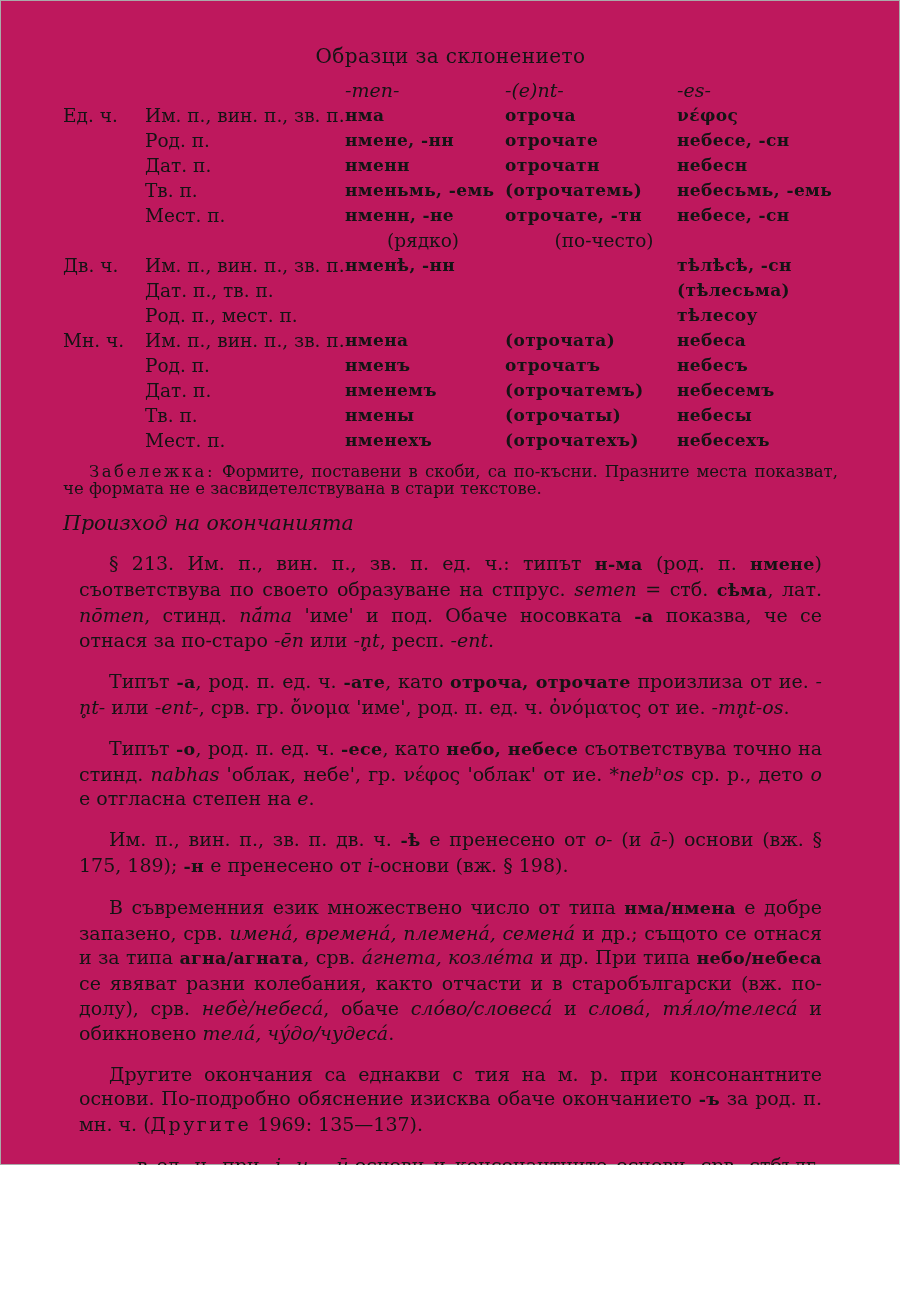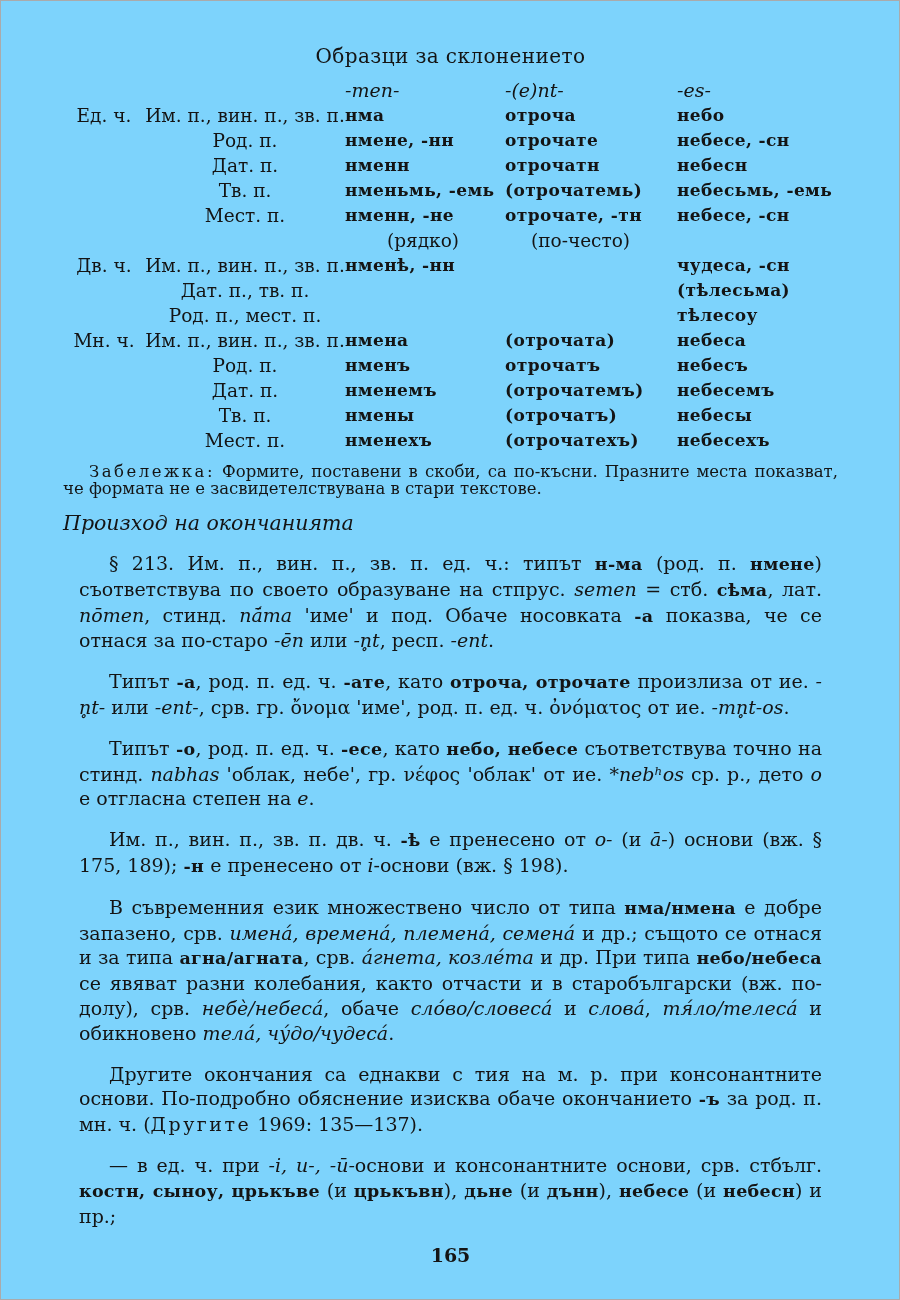--- a/index.html
+++ b/index.html
@@ -1,38 +1,38 @@
 <!DOCTYPE html>
 <html><head>
 <meta charset="utf-8">
 <style>
   html,body { margin:0; padding:0; background:#ffffff; }
   .page {
     position:relative;
-    width:900px; height:1300px;
-    background:#7dd3fc;
+    width:900px; height:1165px;
+    background:#be185d;
     box-shadow: inset 0 0 0 1px #aaaaaa;
     font-family:"DejaVu Serif","Liberation Serif",serif;
     color:#141414;
     overflow:hidden;
     box-sizing:border-box;
   }
   .content { padding:44px 62px 0 63px; }
 
   .tbl-title { text-align:center; font-size:20px; letter-spacing:0.4px; }
 
   .tbl { margin-top:10px; }
   .t-row { display:grid; grid-template-columns:82px 200px 160px 172px 1fr; line-height:25px; }
   .cell { white-space:nowrap; overflow:visible; }
-  .c-num, .c-case { font-size:18.5px;text-align:center; }
+  .c-num, .c-case { font-size:18.5px; }
   .ocs { font-weight:bold; font-size:17px; letter-spacing:0.4px; }
   .header .hdr { font-style:italic; font-size:19px; }
   .sub .cell { font-size:18.5px; }
   .sub .c-men { padding-left:42px; }
-  .sub .c-ent { padding-left:26px; }
+  .sub .c-ent { padding-left:26px;text-align:center; }
 
   .note { margin:10px 0 0 0; font-size:16.5px; line-height:17px; text-align:justify; text-indent:26px; }
 
   .section-title { text-align:left; font-style:italic; font-size:20.5px; margin:14px 0 10px 0; }
 
   .paras p { margin:16px; font-size:19px; line-height:24.8px; text-align:justify; text-indent:30px; }
 
   .s-n { }
   .s-o { font-weight:bold; font-size:0.92em; letter-spacing:0.3px; }
   .s-i { font-style:italic; }
@@ -55,21 +55,21 @@
         <div class="cell c-men hdr">-men-</div>
         <div class="cell c-ent hdr">-(e)nt-</div>
         <div class="cell c-es hdr">-es-</div>
       </div>
       <div>
           <div class="t-row">
             <div class="cell c-num">Ед. ч.</div>
             <div class="cell c-case">Им. п., вин. п., зв. п.</div>
             <div class="cell c-men ocs">нма</div>
             <div class="cell c-ent ocs">отроча</div>
-            <div class="cell c-es ocs">небо</div>
+            <div class="cell c-es ocs">νέφος</div>
           </div>
           <div class="t-row">
             <div class="cell c-num"></div>
             <div class="cell c-case">Род. п.</div>
             <div class="cell c-men ocs">нмене, -нн</div>
             <div class="cell c-ent ocs">отрочате</div>
             <div class="cell c-es ocs">небесе, -сн</div>
           </div>
           <div class="t-row">
             <div class="cell c-num"></div>
@@ -97,21 +97,21 @@
             <div class="cell c-case"></div>
             <div class="cell c-men">(рядко)</div>
             <div class="cell c-ent">(по-често)</div>
             <div class="cell c-es"></div>
           </div>
           <div class="t-row">
             <div class="cell c-num">Дв. ч.</div>
             <div class="cell c-case">Им. п., вин. п., зв. п.</div>
             <div class="cell c-men ocs">нменѣ, -нн</div>
             <div class="cell c-ent ocs"></div>
-            <div class="cell c-es ocs">чудеса, -сн</div>
+            <div class="cell c-es ocs">тѣлѣсѣ, -сн</div>
           </div>
           <div class="t-row">
             <div class="cell c-num"></div>
             <div class="cell c-case">Дат. п., тв. п.</div>
             <div class="cell c-men ocs"></div>
             <div class="cell c-ent ocs"></div>
             <div class="cell c-es ocs">(тѣлесьма)</div>
           </div>
           <div class="t-row">
             <div class="cell c-num"></div>
@@ -138,21 +138,21 @@
             <div class="cell c-num"></div>
             <div class="cell c-case">Дат. п.</div>
             <div class="cell c-men ocs">нменемъ</div>
             <div class="cell c-ent ocs">(отрочатемъ)</div>
             <div class="cell c-es ocs">небесемъ</div>
           </div>
           <div class="t-row">
             <div class="cell c-num"></div>
             <div class="cell c-case">Тв. п.</div>
             <div class="cell c-men ocs">нмены</div>
-            <div class="cell c-ent ocs">(отрочатъ)</div>
+            <div class="cell c-ent ocs">(отрочаты)</div>
             <div class="cell c-es ocs">небесы</div>
           </div>
           <div class="t-row">
             <div class="cell c-num"></div>
             <div class="cell c-case">Мест. п.</div>
             <div class="cell c-men ocs">нменехъ</div>
             <div class="cell c-ent ocs">(отрочатехъ)</div>
             <div class="cell c-es ocs">небесехъ</div>
           </div>
         </div>

